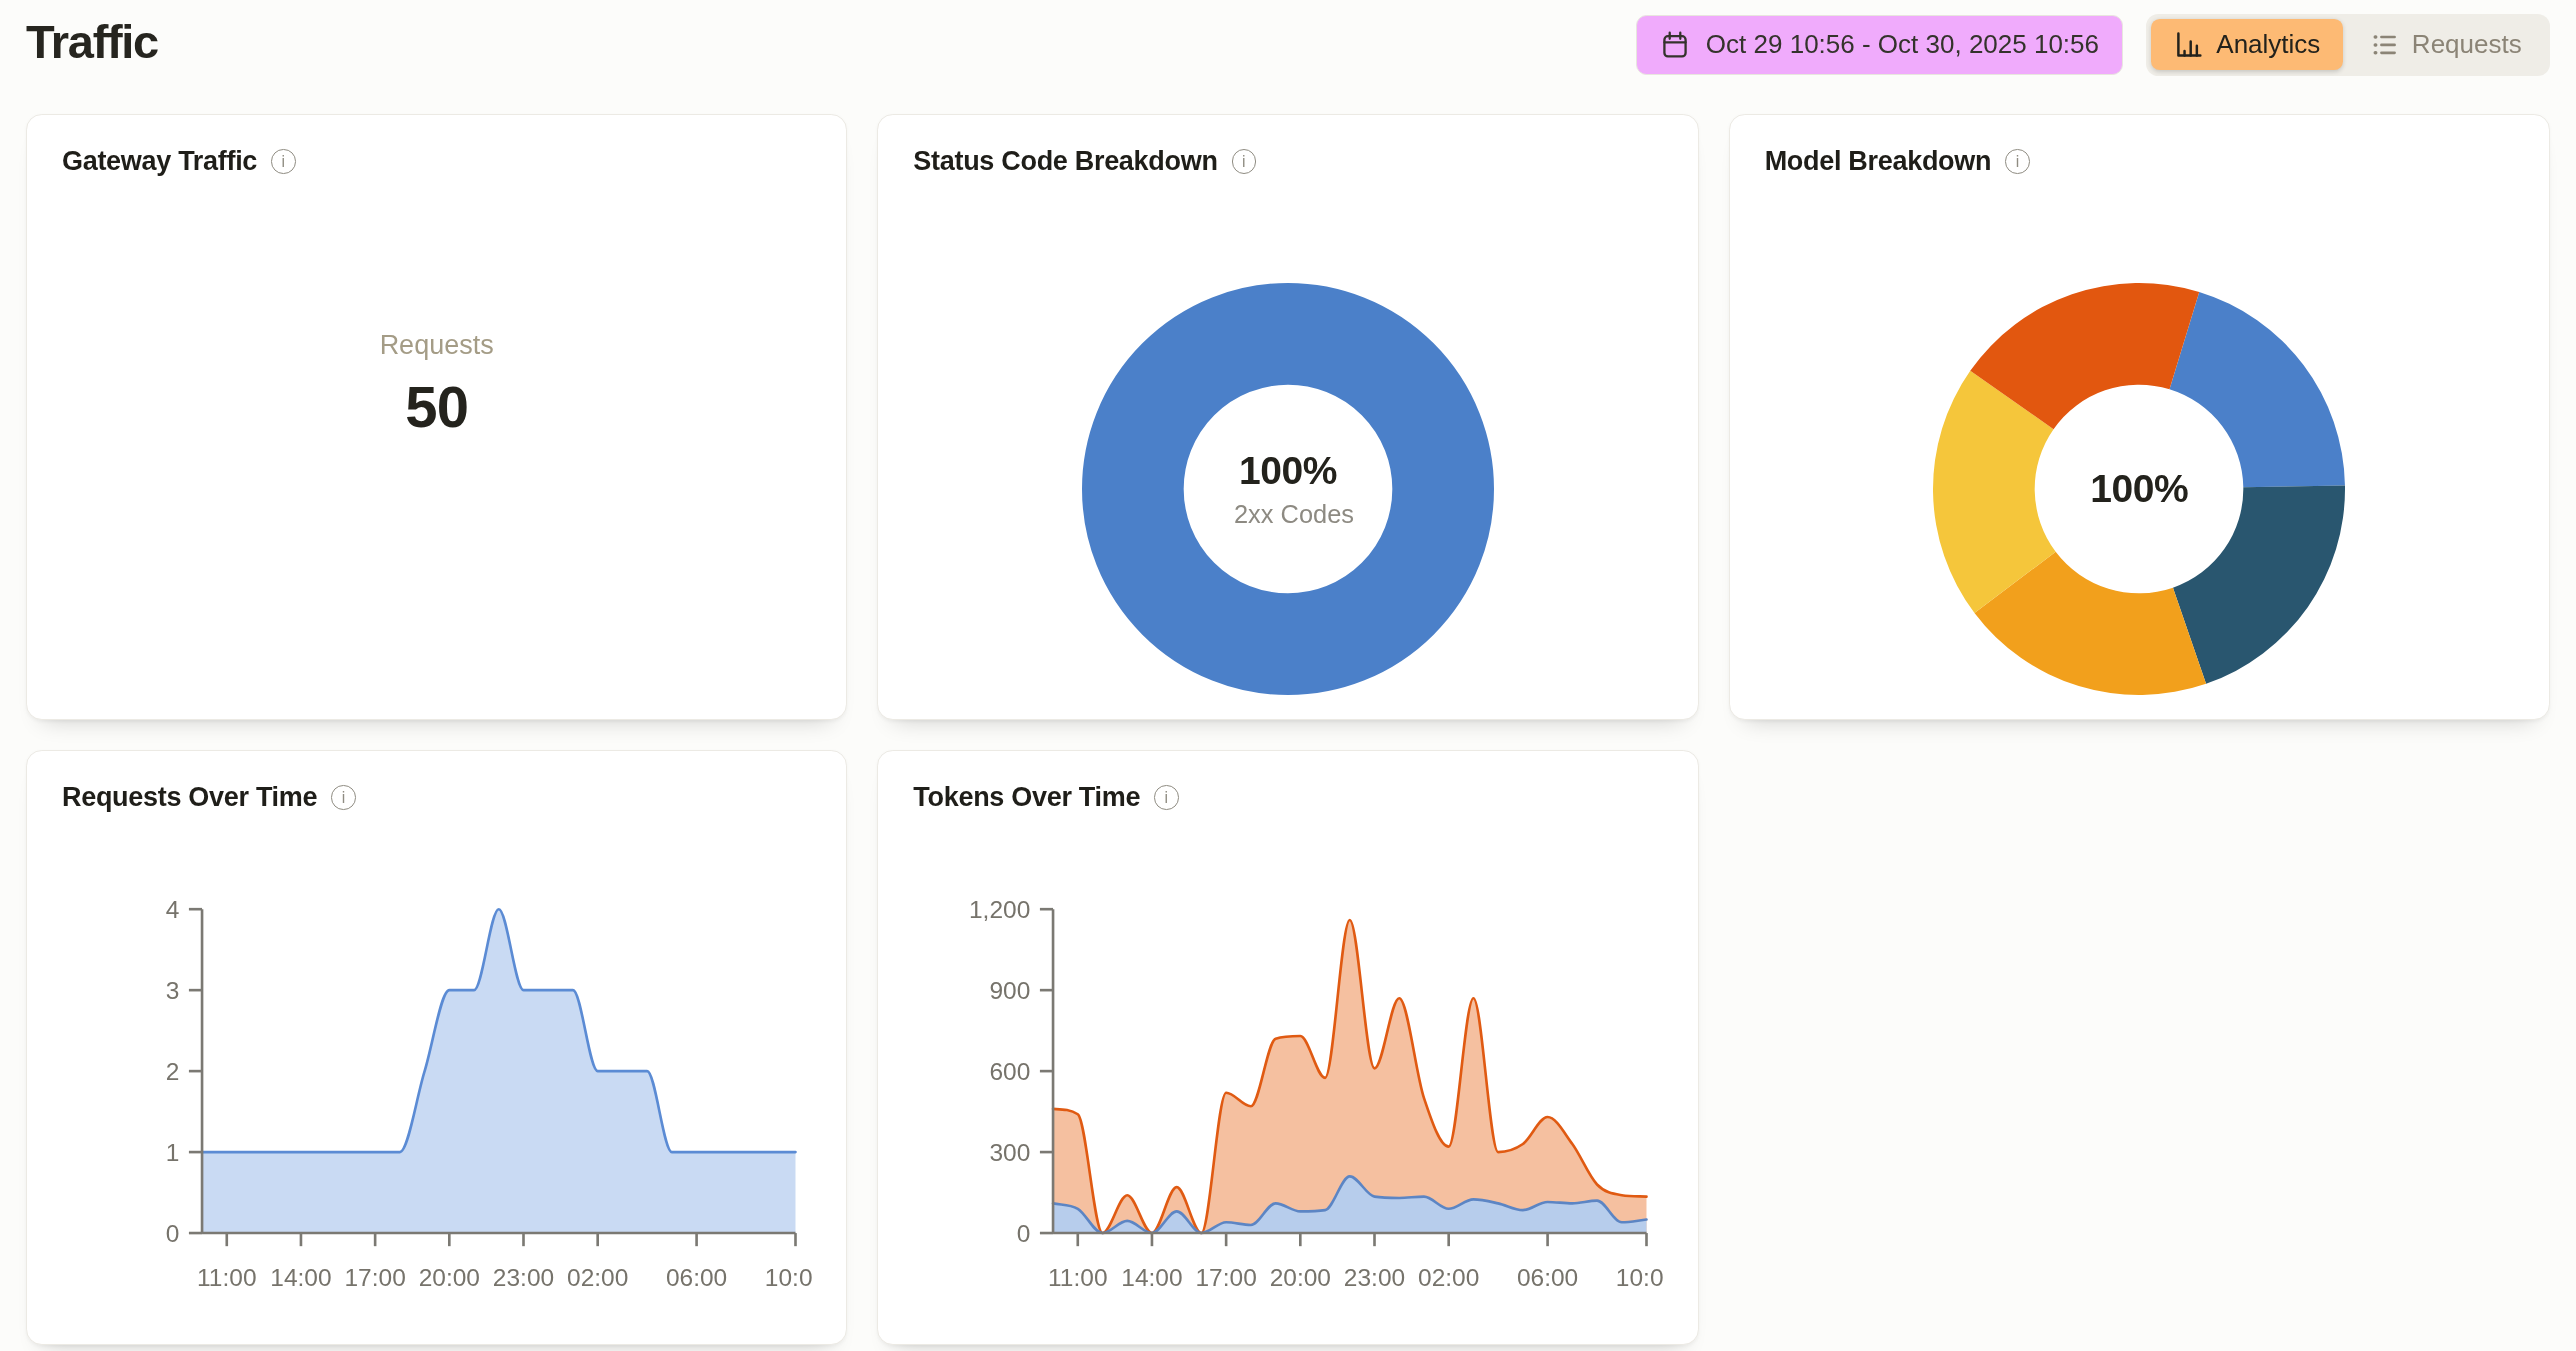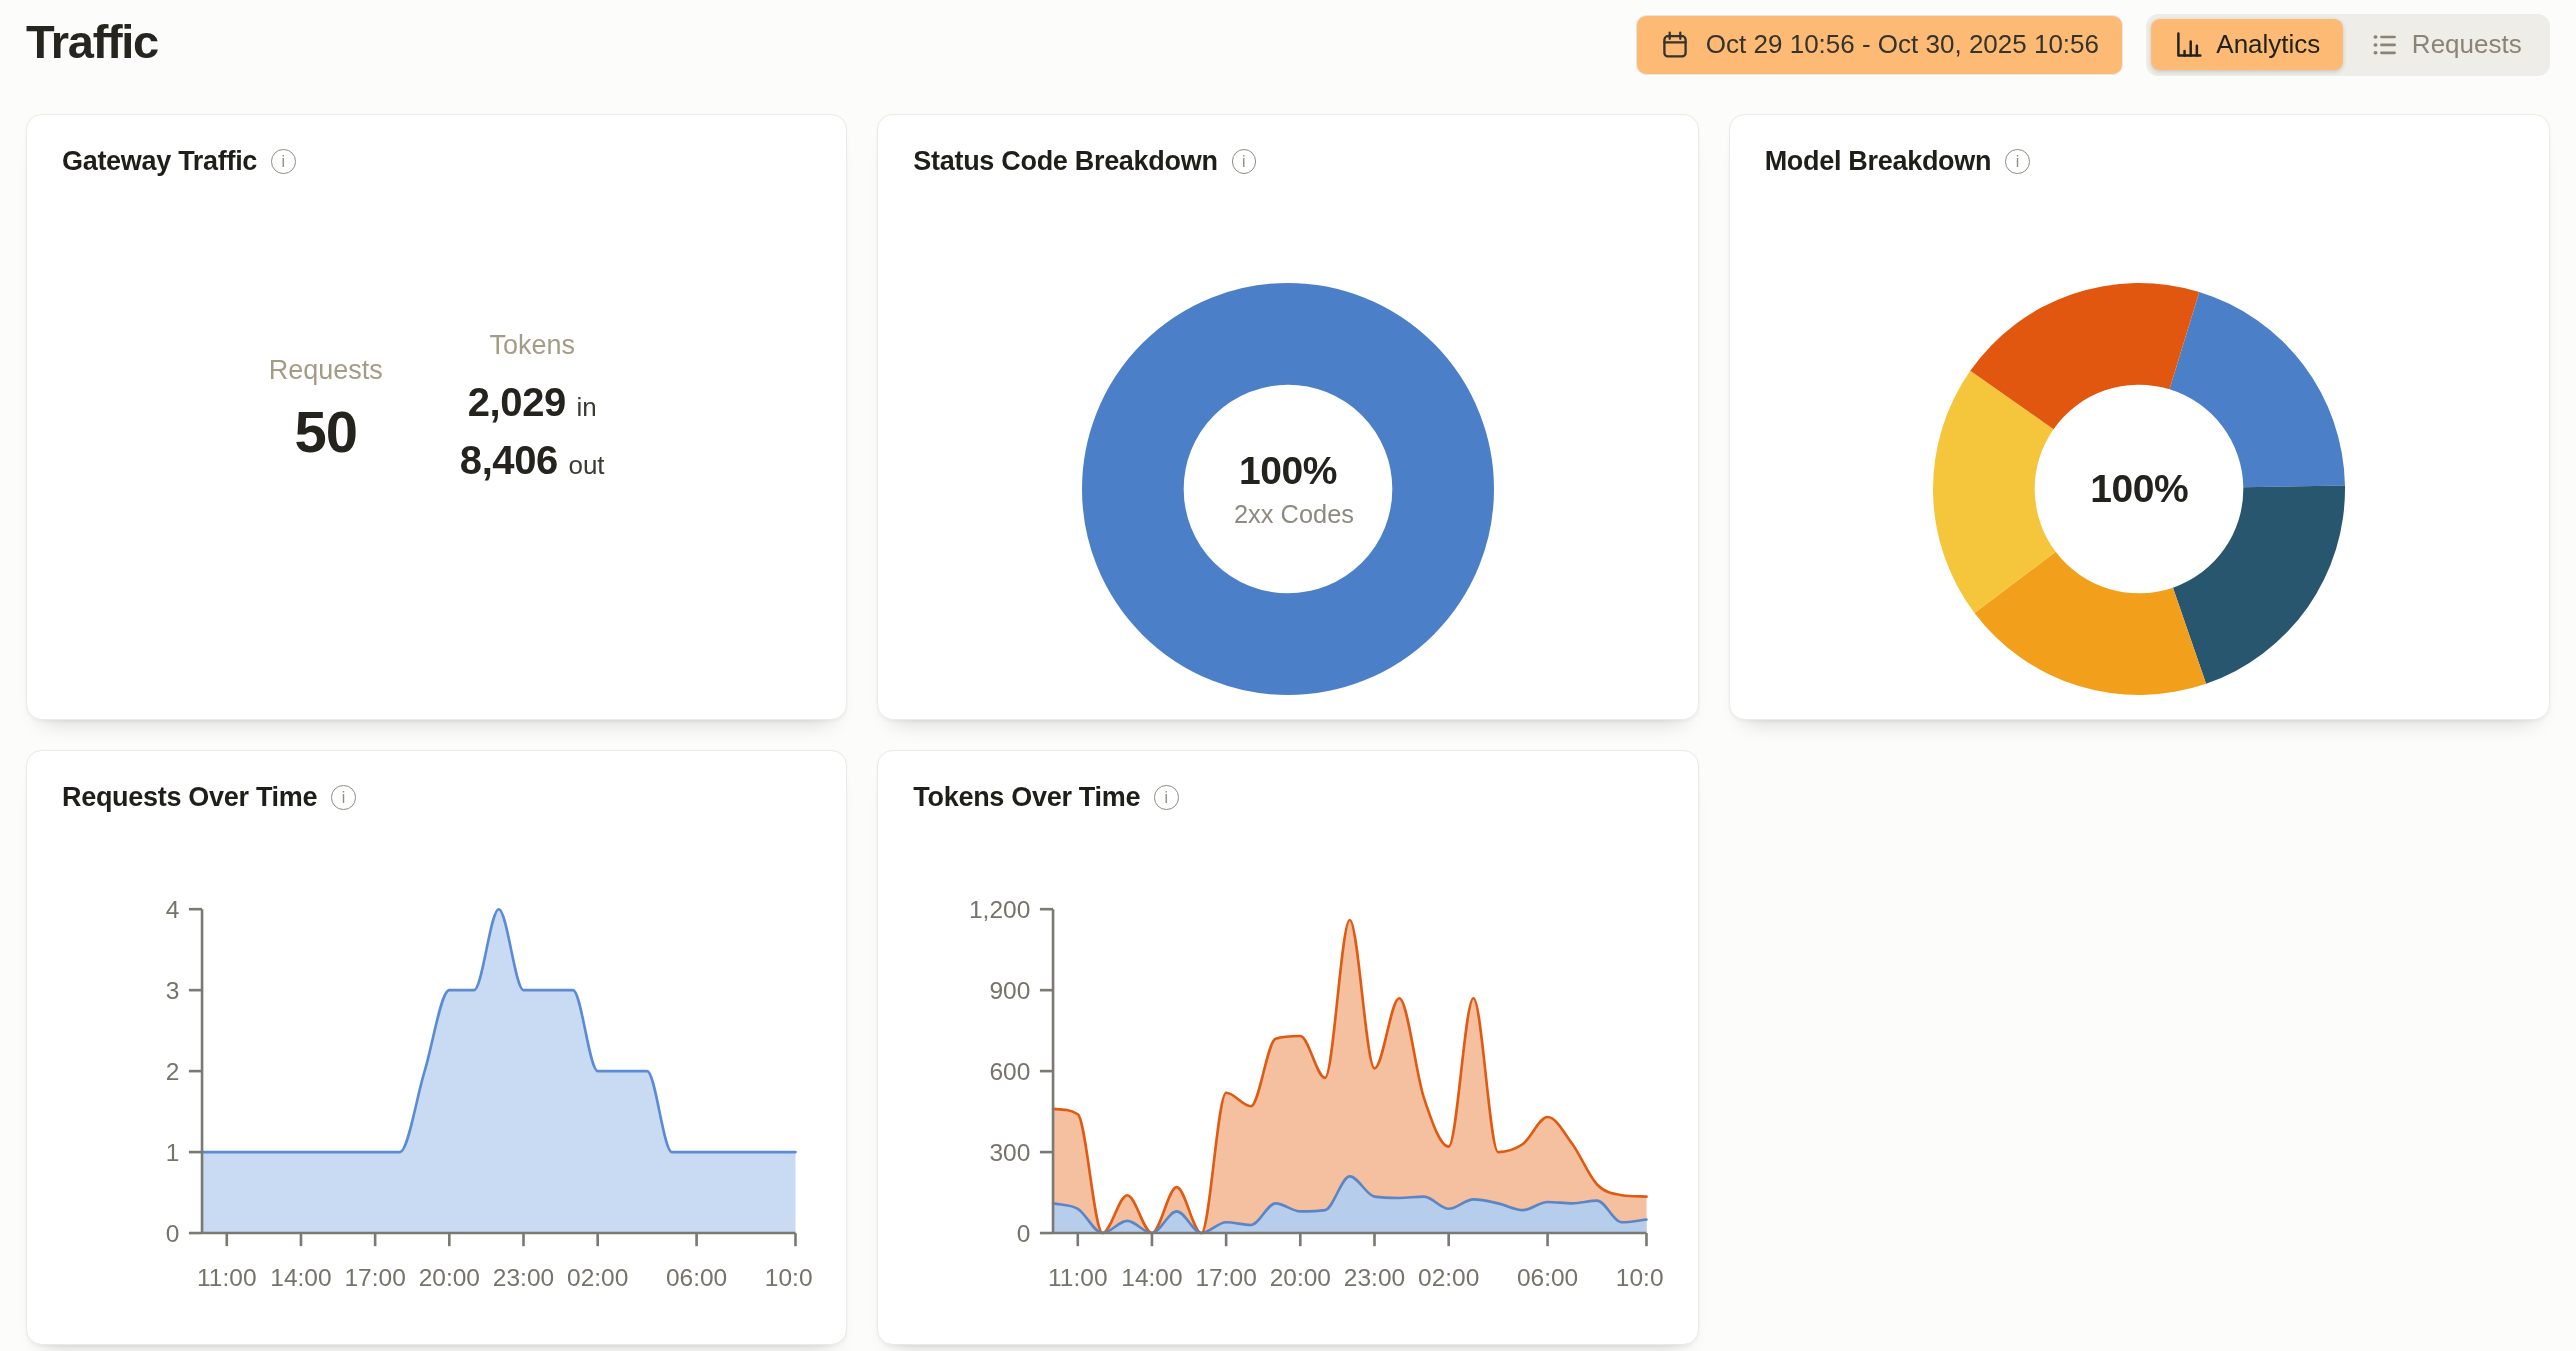--- a/index.html
+++ b/index.html
@@ -10,21 +10,21 @@
     color: #24231d;
   }
   .page { padding: 14px 26px 0 26px; }
 
   
   .header { display: flex; align-items: flex-start; justify-content: space-between; height: 75px; }
   .page-title { font-size: 47px; font-weight: 700; letter-spacing: -1.3px; color: #26251f; }
   .controls { display: flex; align-items: center; gap: 23px; }
   .btn {
     display: flex; align-items: center; gap: 15.8px;
-    background: #fdba74; border: 1.8px solid #e8e6de; border-radius: 10.5px;
+    background: #f0abfc; border: 1.8px solid #e8e6de; border-radius: 10.5px;
     height: 60px; padding: 0 23px; font-size: 26px; color: #34332c;
     font-family: inherit; cursor: pointer; white-space: nowrap;
   }
   .select { width: 380px; justify-content: space-between; color: #45443c; }
   .segmented {
     display: flex; align-items: center; background: #efede7;
     border-radius: 12.3px; padding: 5.3px; gap: 3.5px;
   }
   .seg {
     display: flex; align-items: center; gap: 13px;
@@ -114,31 +114,20 @@
 
     <div class="card">
       <div class="card-title-row">
         <span class="card-title">Gateway Traffic</span>
         <span class="info">i</span>
       </div>
       <div class="stats">
         <div class="stat-col">
           <div class="stat-label">Requests</div>
           <div class="stat-big">50</div>
-        </div>
-        <div class="stat-col">
-          <div class="stat-label">Tokens</div>
-          <div class="tok-row">
-            <span class="tok-num">2,029</span>
-            <span class="tok-suffix">in</span>
-          </div>
-          <div class="tok-row">
-            <span class="tok-num">8,406</span>
-            <span class="tok-suffix">out</span>
-          </div>
         </div>
       </div>
     </div>
 
     <div class="card">
       <div class="card-title-row">
         <span class="card-title">Status Code Breakdown</span>
         <span class="info">i</span>
       </div>
       <div class="donut-wrap">

